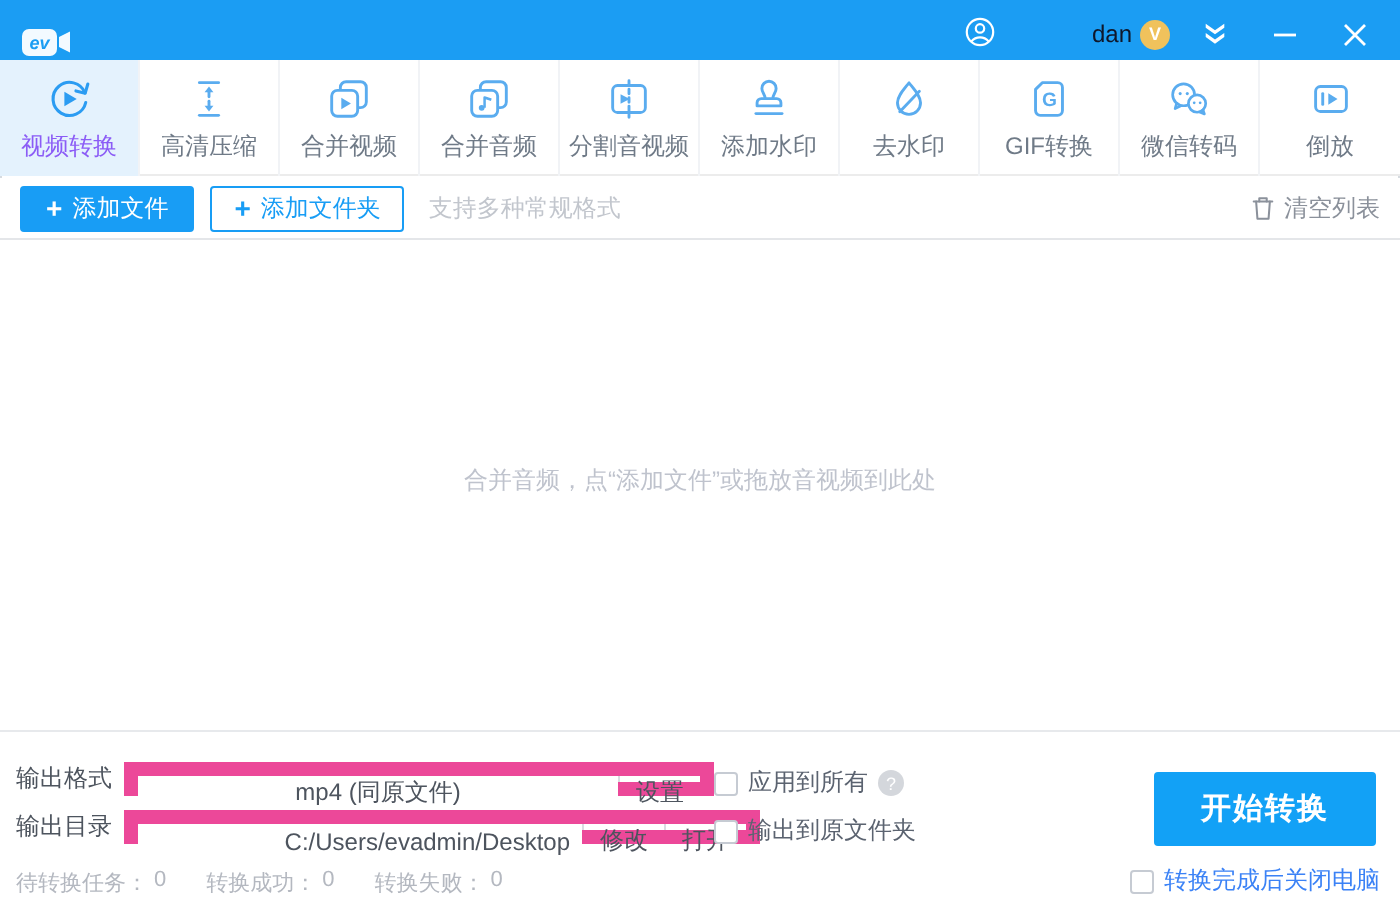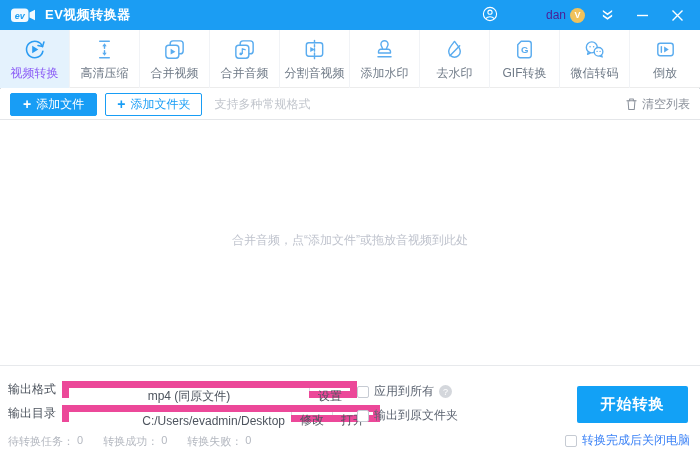--- a/index.html
+++ b/index.html
@@ -5,26 +5,26 @@
   * { margin:0; padding:0; box-sizing:border-box; }
   html,body { width:700px; height:455px; }
   body {
     font-family:"Liberation Sans","DejaVu Sans",sans-serif;
     font-size:12px; color:#333; background:#fff; overflow:hidden; position:relative;
   }
   .window { position:absolute; inset:0; background:#fff; outline:1px solid #d6dbe0; outline-offset:-1px; }
 
   
   .titlebar { position:absolute; top:0; left:0; width:700px; height:30px; background:#1b9df3;
-    display:flex; align-items:center; padding:0 10px; }
+    display:flex; align-items:flex-end; padding:0 10px; }
   .app-logo { display:flex; align-items:center; margin-right:8px; }
   .app-title { color:#fff; font-weight:bold; font-size:13px; letter-spacing:.5px; }
   .titlebar-right { margin-left:auto; display:flex; align-items:center; gap:9px; }
   .user-group { display:flex; align-items:center; gap:4px; cursor:pointer; }
-  .username { color:#4c1d95; font-size:12px;margin-left:44px; }
+  .username { color:#0f172a; font-size:12px;margin-left:44px; }
   .v-badge { width:15px; height:15px; border-radius:50%; background:#f0c25c; color:#fff;
     font-size:9px; font-weight:bold; display:flex; align-items:center; justify-content:center; }
   .tb-btn { width:26px; height:26px; display:flex; align-items:center; justify-content:center; cursor:pointer; }
 
   
   .tabbar { position:absolute; top:30px; left:0; width:700px; height:58px; display:flex;
     background:#fff; border-bottom:1px solid #ececec; }
   .tab { width:70px; height:58px; display:flex; flex-direction:column; align-items:center;
     justify-content:center; gap:3px; border-right:1px solid #f1f3f6; cursor:pointer; }
   .tab:last-child { border-right:none; }
@@ -83,21 +83,20 @@
 <div class="window">
 
   <div class="titlebar">
     <span class="app-logo">
       <svg width="27" height="17" viewBox="0 0 27 17">
         <rect x="1" y="1.5" width="17.5" height="13.5" rx="3.5" fill="#ffffff" opacity="0.95"></rect>
         <path d="M19.5 5.5 L25 2.8 V13.2 L19.5 10.5 Z" fill="#ffffff" opacity="0.95"></path>
         <text x="9.7" y="11.6" font-size="9" font-style="italic" font-weight="bold" fill="#1b9df3" text-anchor="middle" font-family="Liberation Sans, sans-serif">ev</text>
       </svg>
     </span>
-    <span class="app-title">EV视频转换器</span>
 
     <div class="titlebar-right">
       <div class="user-group">
         <span>
           <svg width="16" height="16" viewBox="0 0 16 16" fill="none" stroke="#ffffff" stroke-width="1.1">
             <circle cx="8" cy="8" r="6.6"></circle>
             <circle cx="8" cy="6.2" r="2.1"></circle>
             <path d="M3.7 12.7 a5.6 5.6 0 0 1 8.6 0"></path>
           </svg>
         </span>

